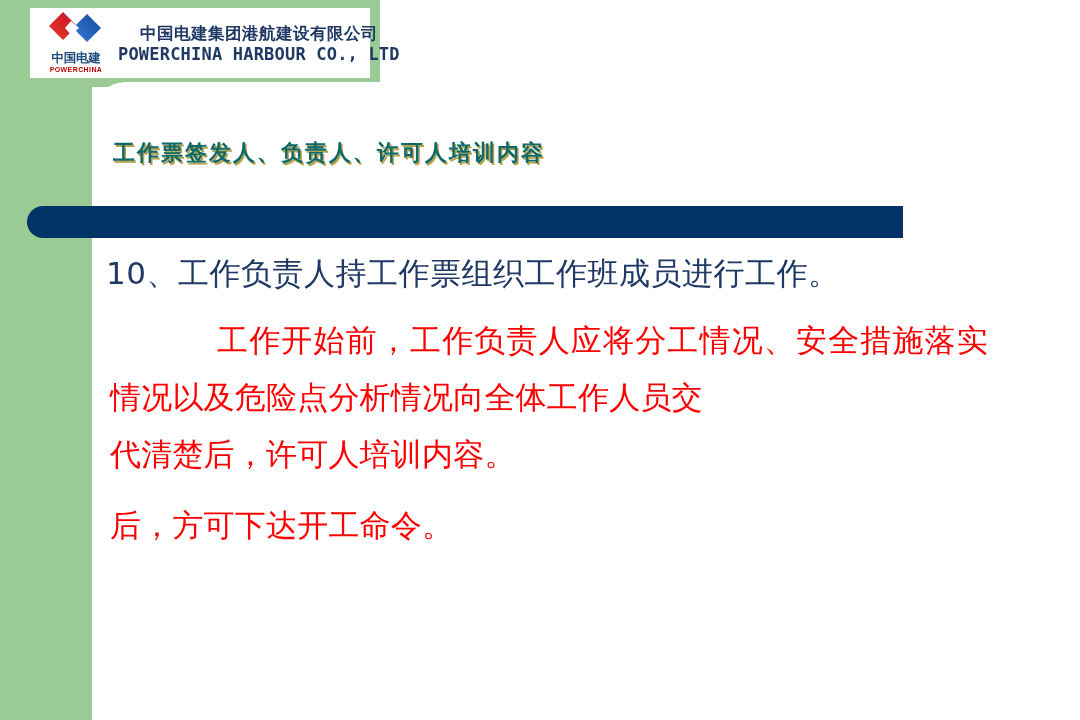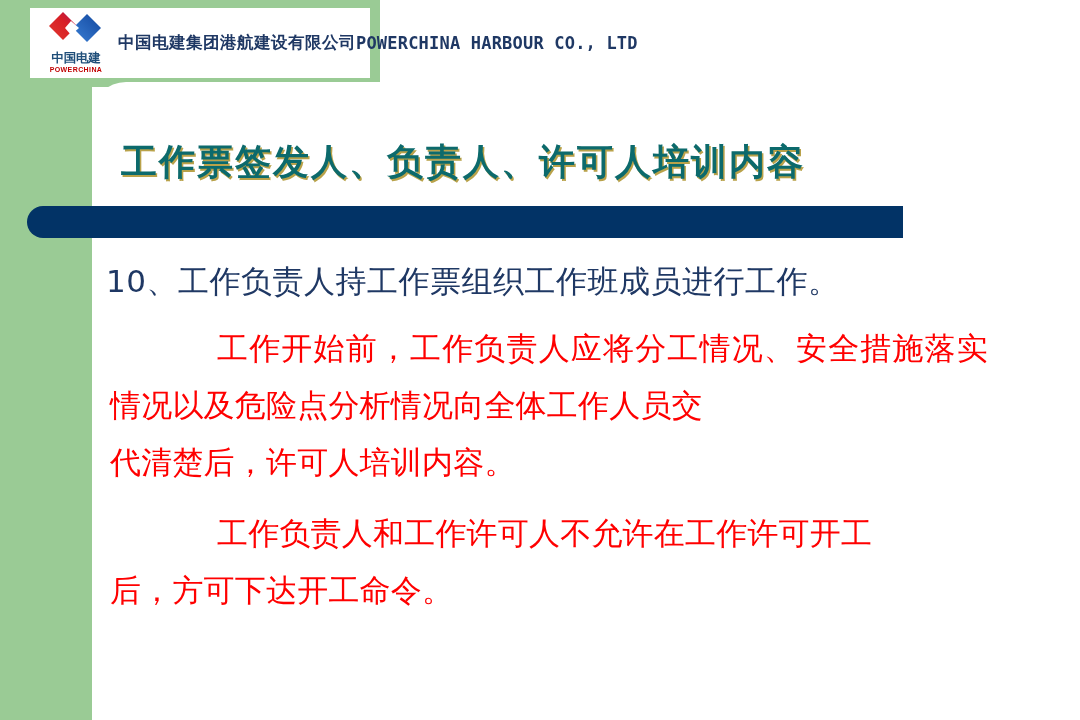--- a/index.html
+++ b/index.html
@@ -88,21 +88,21 @@
     font-size: 7px;
     font-weight: bold;
     color: #C00000;
     letter-spacing: 0.4px;
     line-height: 9px;
   }
 
   .company-names {
     flex: 1 1 auto;
     display: flex;
-    flex-direction: row;
+    flex-direction: column;
     align-items: center;
     padding-right: 2px;
   }
   .company-cn {
     font-family: "DejaVu Sans", "Liberation Sans", sans-serif;
     font-size: 16.5px;
     font-weight: bold;
     color: #1F3864;
     letter-spacing: 0.5px;
     line-height: 22px;
@@ -125,25 +125,25 @@
     top: 82px;
     width: 988px;
     height: 638px;
     background: #ffffff;
     border-top-left-radius: 34px;
   }
 
   
   .slide-title {
     position: absolute;
-    left: 121px;
+    left: 113px;
     top: 138px;
     width: 860px;
     font-family: Liberation Serif, serif;
-    font-size: 36px;
+    font-size: 22px;
     font-weight: bold;
     color: #0C6A6C;
     letter-spacing: 2px;
     white-space: nowrap;
     text-shadow: 1.5px 1.5px 0 #B9A24A;
   }
 
   
   .navy-bar {
     position: absolute;
@@ -165,21 +165,20 @@
 
   .numbered-line {
     font-family: "DejaVu Sans", "Liberation Sans", sans-serif;
     font-size: 31px;
     font-weight: normal;
     color: #1F3864;
     letter-spacing: 0.5px;
     line-height: 46px;
     padding-left: 14px;
     white-space: nowrap;
-    margin-top: 8px;
   }
 
   .red-para {
     font-family: "DejaVu Serif", "Liberation Serif", serif;
     font-size: 31px;
     font-weight: normal;
     color: #FF0000;
     line-height: 57px;
     text-indent: 62px;
     padding-left: 18px;
@@ -249,18 +248,18 @@
 
   <div class="body-area">
 
     <div class="numbered-line">10、工作负责人持工作票组织工作班成员进行工作。</div>
 
     <div class="red-para p1">
       <span class="firstlines">工作开始前，工作负责人应将分工情况、安全措施落实情况以及危险点分析情况向全体工作人员交</span><span class="lastline">代清楚后，许可人培训内容。</span>
     </div>
 
     <div class="red-para p2">
-      <span class="firstlines">工作负责人和工作许可人不允许在工作许可开工</span><span class="lastline">后，方可下达开工命令。</span>
+      <span class="lastline">后，方可下达开工命令。</span>
     </div>
 
   </div>
 
 </div>
 
 </body></html>

